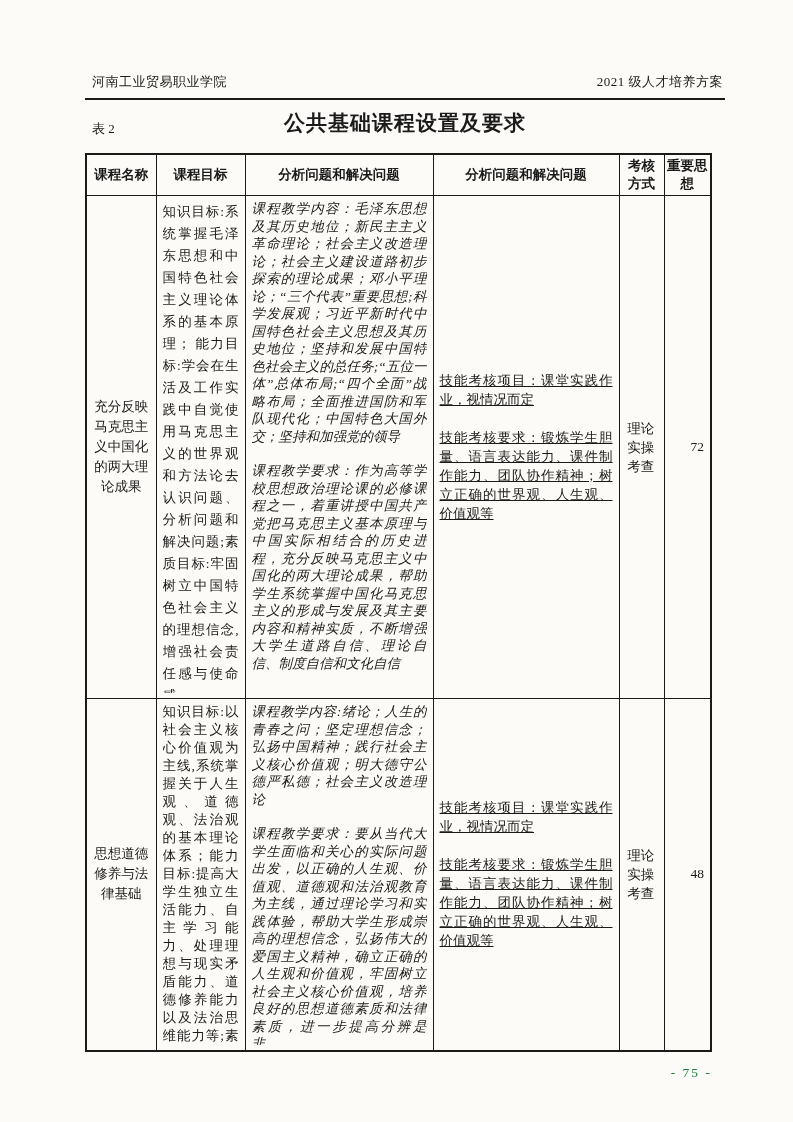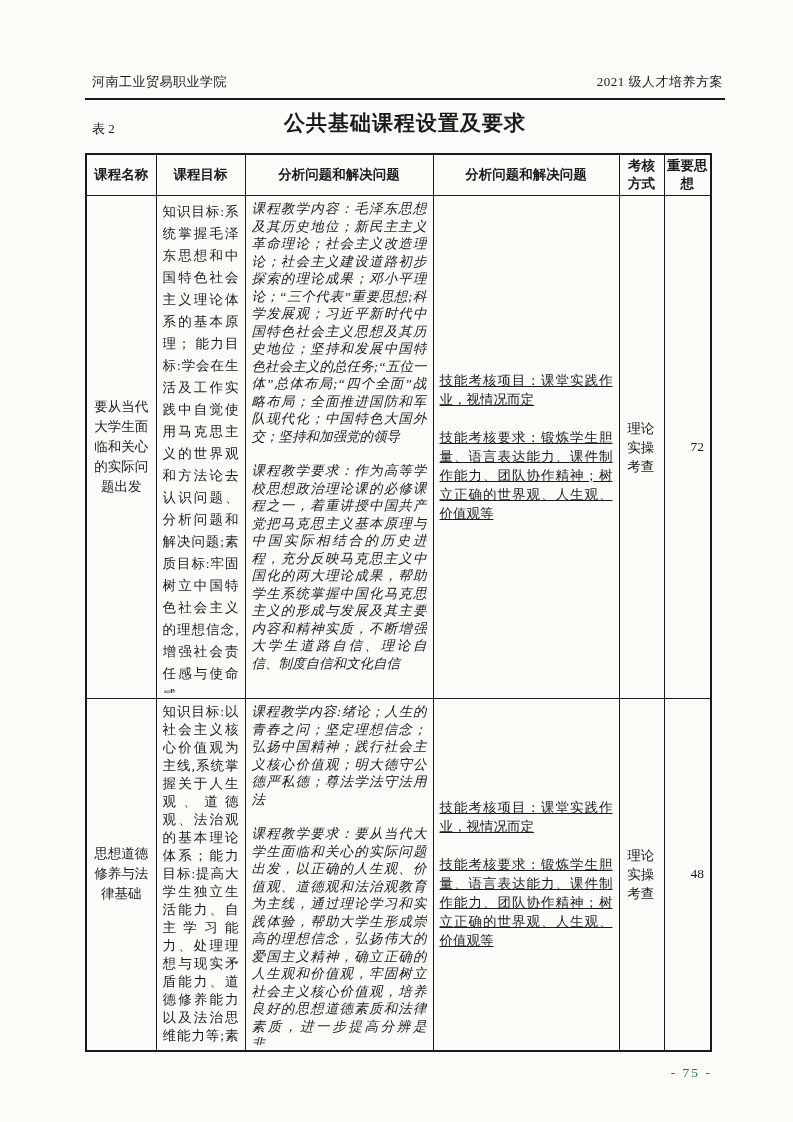--- a/index.html
+++ b/index.html
@@ -103,21 +103,21 @@
         <th>课程目标</th>
         <th>分析问题和解决问题</th>
         <th>分析问题和解决问题</th>
         <th>考核方式</th>
         <th>重要思想</th>
       </tr>
     </thead>
     <tbody>
       <tr class="row-1">
         <td class="name-cell">
-          <div>要从当代大学生面临和关心的实际问题出发</div>
+          <div>充分反映马克思主义中国化的两大理论成果</div>
         </td>
         <td>
           <div class="just obj-r1 clip-r1">知识目标:系统掌握毛泽东思想和中国特色社会主义理论体系的基本原理； 能力目标:学会在生活及工作实践中自觉使用马克思主义的世界观和方法论去认识问题、分析问题和解决问题;素质目标:牢固树立中国特色社会主义的理想信念,增强社会责任感与使命感</div>
         </td>
         <td class="v-top content-cell">
           <div class="clip-r1">
             <p class="just">课程教学内容：毛泽东思想及其历史地位；新民主主义革命理论；社会主义改造理论；社会主义建设道路初步探索的理论成果；邓小平理论；“三个代表”重要思想;科学发展观；习近平新时代中国特色社会主义思想及其历史地位；坚持和发展中国特色社会主义的总任务;“五位一体”总体布局;“四个全面”战略布局；全面推进国防和军队现代化；中国特色大国外交；坚持和加强党的领导</p>
             <p class="just">课程教学要求：作为高等学校思想政治理论课的必修课程之一，着重讲授中国共产党把马克思主义基本原理与中国实际相结合的历史进程，充分反映马克思主义中国化的两大理论成果，帮助学生系统掌握中国化马克思主义的形成与发展及其主要内容和精神实质，不断增强大学生道路自信、理论自信、制度自信和文化自信</p>
           </div>
         </td>
@@ -132,21 +132,21 @@
       </tr>
       <tr class="row-2">
         <td class="name-cell">
           <div>思想道德修养与法律基础</div>
         </td>
         <td class="v-top">
           <div class="just obj-r2 clip-r2">知识目标:以社会主义核心价值观为主线,系统掌握关于人生观、道德观、法治观的基本理论体系；能力目标:提高大学生独立生活能力、自主学习能力、处理理想与现实矛盾能力、道德修养能力以及法治思维能力等;素质目标:帮助大学</div>
         </td>
         <td class="v-top content-cell">
           <div class="clip-r2">
-            <p class="just">课程教学内容:绪论；人生的青春之问；坚定理想信念；弘扬中国精神；践行社会主义核心价值观；明大德守公德严私德；尊法学法守法用法</p>
+            <p class="just">课程教学内容:绪论；人生的青春之问；坚定理想信念；弘扬中国精神；践行社会主义核心价值观；明大德守公德严私德；社会主义改造理论</p>
             <p class="just">课程教学要求：要从当代大学生面临和关心的实际问题出发，以正确的人生观、价值观、道德观和法治观教育为主线，通过理论学习和实践体验，帮助大学生形成崇高的理想信念，弘扬伟大的爱国主义精神，确立正确的人生观和价值观，牢固树立社会主义核心价值观，培养良好的思想道德素质和法律素质，进一步提高分辨是非、</p>
           </div>
         </td>
         <td class="assess-cell">
           <p class="just">技能考核项目：课堂实践作业，视情况而定</p>
           <p class="just">技能考核要求：锻炼学生胆量、语言表达能力、课件制作能力、团队协作精神；树立正确的世界观、人生观、价值观等</p>
         </td>
         <td class="method-cell">
           <div>理论实操考查</div>
         </td>

